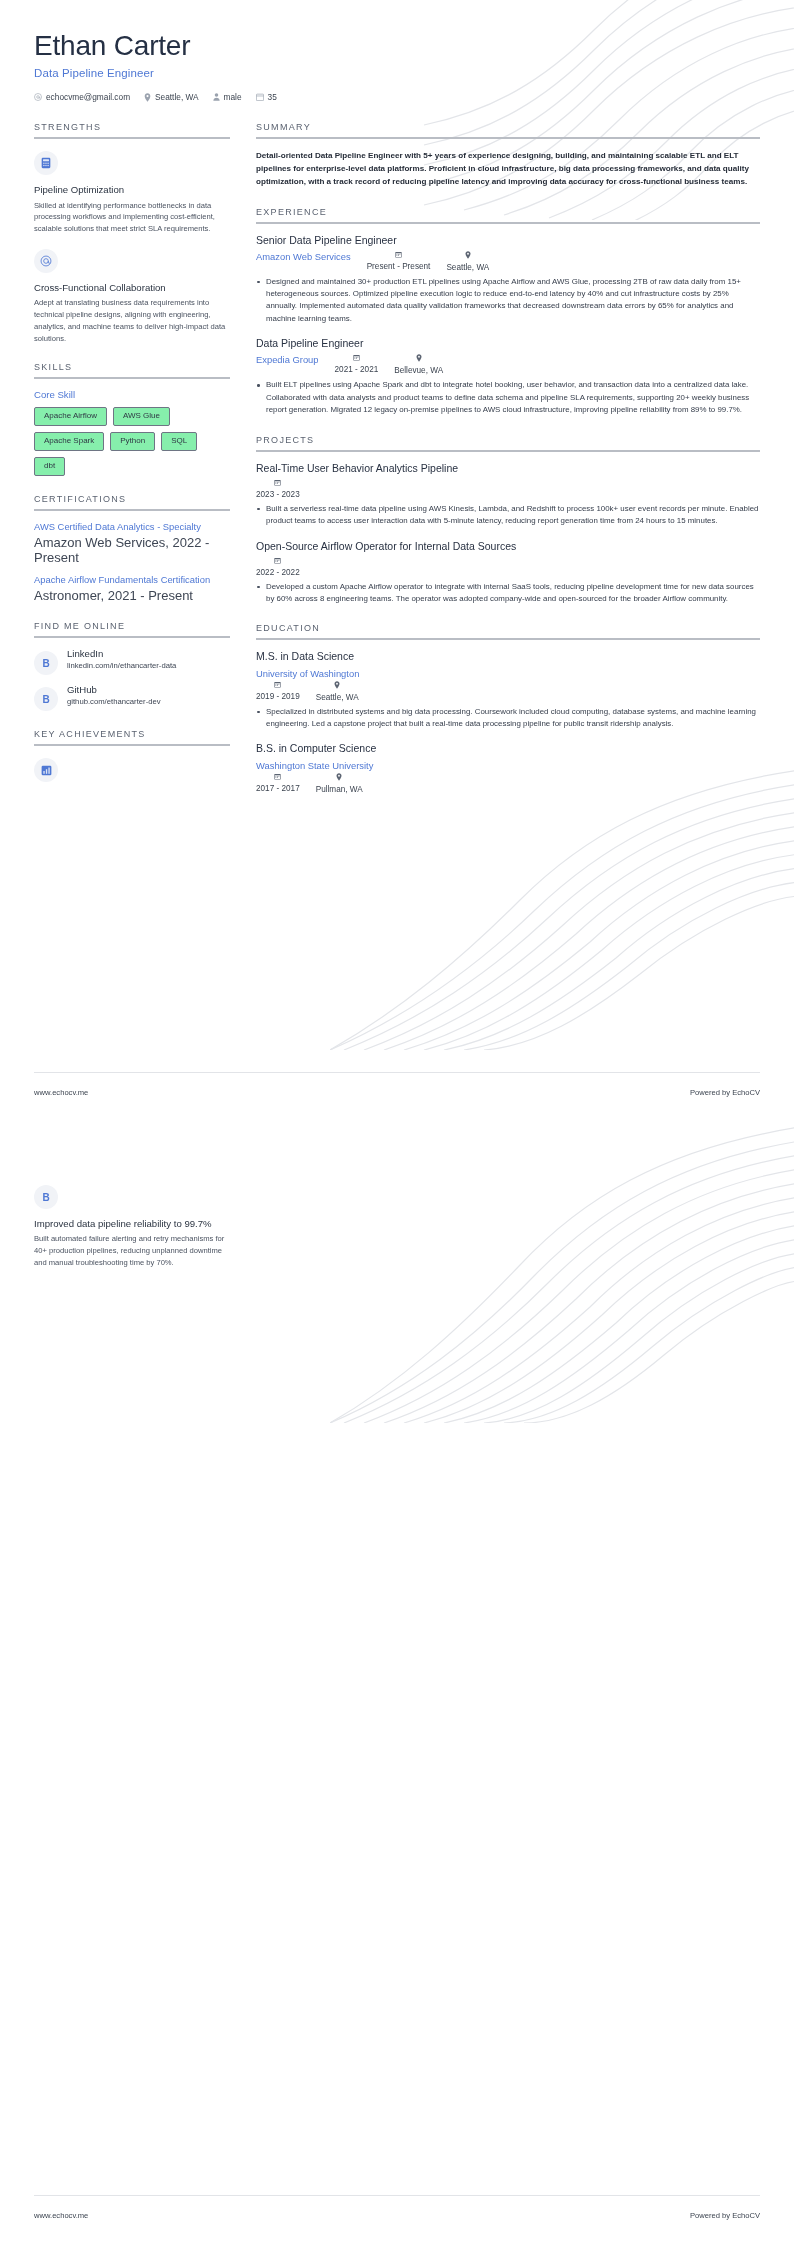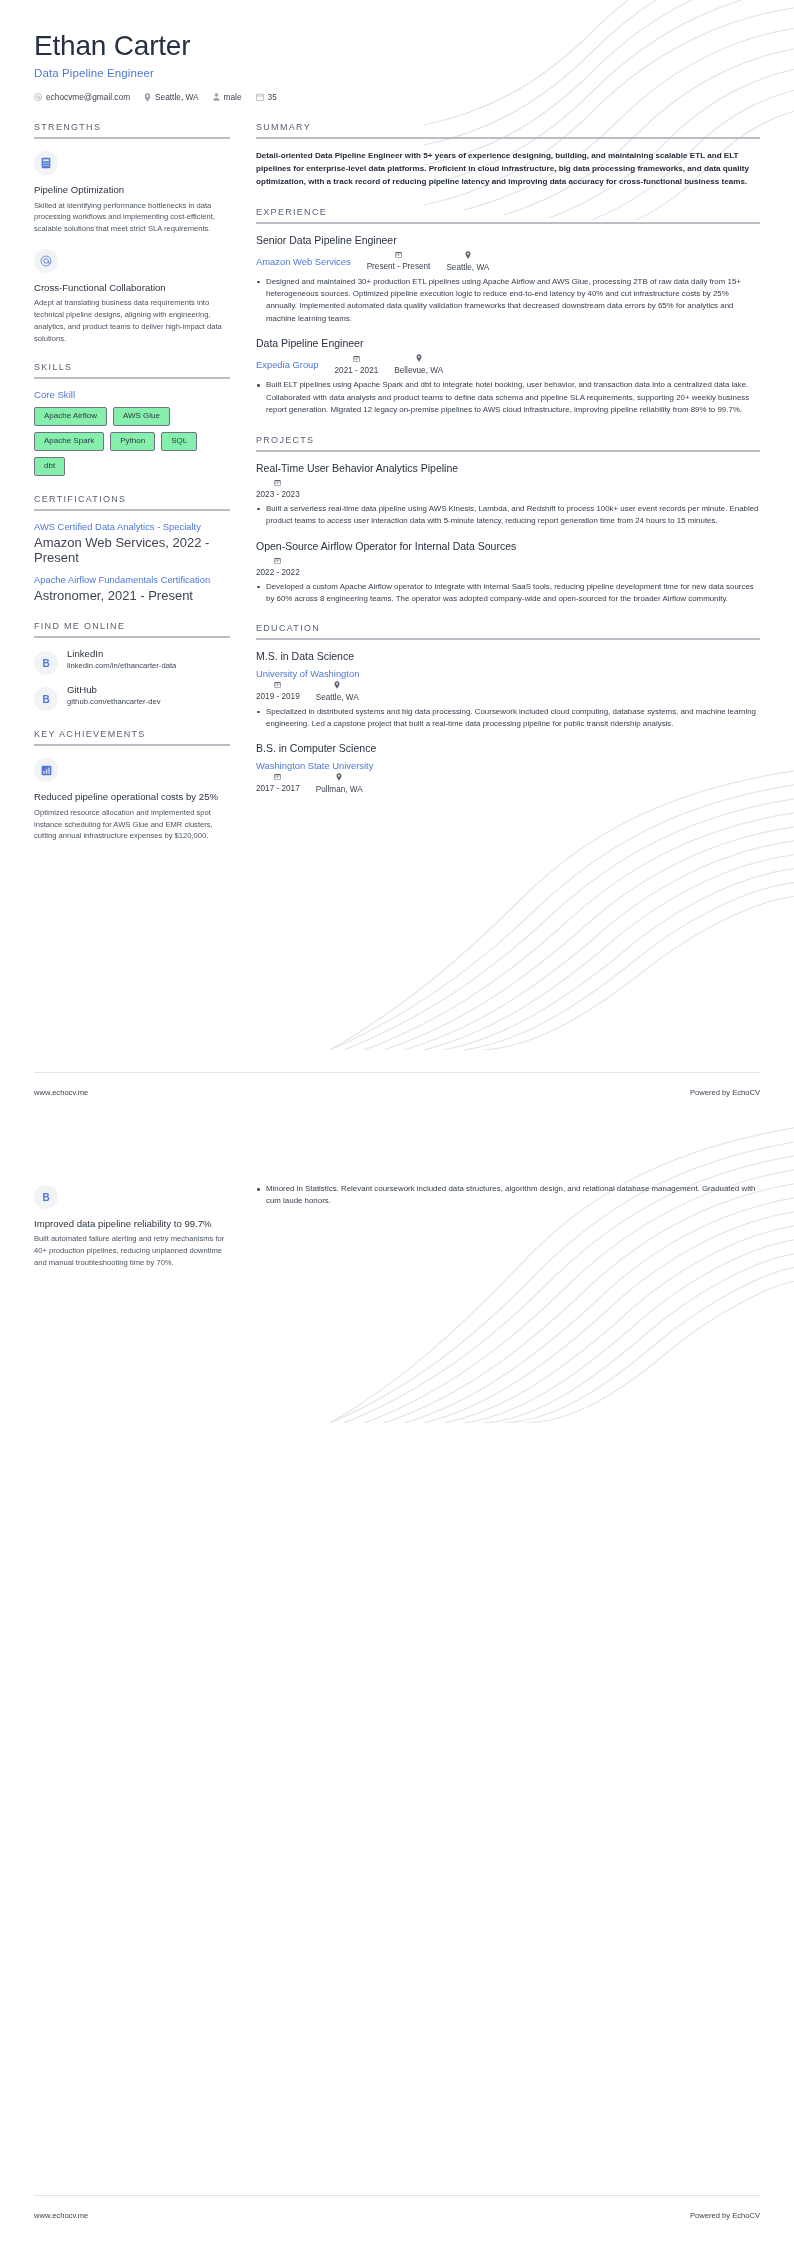--- a/index.html
+++ b/index.html
@@ -152,21 +152,20 @@
     font-weight: bold;
   }
   .entry { margin-bottom: 12px; }
   .entry-title {
     font-size: 10.5px;
     color: #283142;
     line-height: 1.25;
   }
   .entry-meta {
     display: flex;
-    align-items: center;
     gap: 16px;
     margin-top: 4px;
     margin-bottom: 4px;
     font-size: 8.2px;
     color: #3c4450;
     flex-wrap: wrap;
   }
   .entry-org { color: #4f78d4; font-size: 9.4px; }
   .meta-bit { display: flex; align-items: center; gap: 4px; flex-direction: column; }
   ul.bullets { list-style: none; padding: 0; margin: 0; }
@@ -328,21 +327,21 @@
           <div class="si">
             <div class="si-bubble">
               <svg width="12" height="12" viewBox="0 0 16 16">
                   <circle cx="8" cy="8" r="6.6" fill="none" stroke="#4f78d4" stroke-width="1.1"></circle>
                   <circle cx="8" cy="8" r="3.1" fill="none" stroke="#4f78d4" stroke-width="1.1"></circle>
                   <path d="M11.1 8v2.4a2.1 2.1 0 0 0 2.5.1" fill="none" stroke="#4f78d4" stroke-width="1.1"></path>
                 </svg>
             </div>
             <div class="si-body">
               <div class="si-title">Cross-Functional Collaboration</div>
-              <div class="si-desc">Adept at translating business data requirements into technical pipeline designs, aligning with engineering, analytics, and product teams to deliver high-impact data solutions.</div>
+              <div class="si-desc">Adept at translating business data requirements into technical pipeline designs, aligning with engineering, analytics, and machine teams to deliver high-impact data solutions.</div>
             </div>
           </div>
         </div>
 
         <div class="sec">
           <div class="sec-title">SKILLS</div>
           <div class="sec-rule"></div>
           <div class="skill-group-label">Core Skill</div>
           <div class="chips">
             <span class="chip">Apache Airflow</span>
@@ -392,24 +391,20 @@
           <div class="sec-title">KEY ACHIEVEMENTS</div>
           <div class="sec-rule"></div>
           <div class="si">
             <div class="si-bubble">
               <svg width="11" height="11" viewBox="0 0 14 14">
                   <rect x="0.8" y="0.8" width="12.4" height="12.4" rx="1.6" fill="#4f78d4"></rect>
                   <rect x="3" y="7.6" width="1.7" height="3.6" fill="#dfe6f7"></rect>
                   <rect x="6.2" y="5.4" width="1.7" height="5.8" fill="#dfe6f7"></rect>
                   <rect x="9.4" y="3.2" width="1.7" height="8" fill="#dfe6f7"></rect>
                 </svg>
-            </div>
-            <div class="si-body">
-              <div class="si-title">Reduced pipeline operational costs by 25%</div>
-              <div class="si-desc">Optimized resource allocation and implemented spot instance scheduling for AWS Glue and EMR clusters, cutting annual infrastructure expenses by $120,000.</div>
             </div>
           </div>
         </div>
 
       </div>
 
       <div class="col-right">
 
         <div class="sec">
           <div class="sec-title">SUMMARY</div>
@@ -647,25 +642,20 @@
       <div class="col-left">
         <div class="si">
           <div class="si-bubble" style="color:#4f78d4;font-weight:700;font-size:10px;">B</div>
           <div class="si-body">
             <div class="si-title">Improved data pipeline reliability to 99.7%</div>
             <div class="si-desc">Built automated failure alerting and retry mechanisms for 40+ production pipelines, reducing unplanned downtime and manual troubleshooting time by 70%.</div>
           </div>
         </div>
       </div>
 
-      <div class="col-right">
-        <ul class="bullets">
-          <li>Minored in Statistics. Relevant coursework included data structures, algorithm design, and relational database management. Graduated with cum laude honors.</li>
-        </ul>
-      </div>
 
     </div>
   </div>
 
   <div class="footer-rule"></div>
   <div class="footer">
     <span>www.echocv.me</span>
     <span>Powered by EchoCV</span>
   </div>
 </div>

